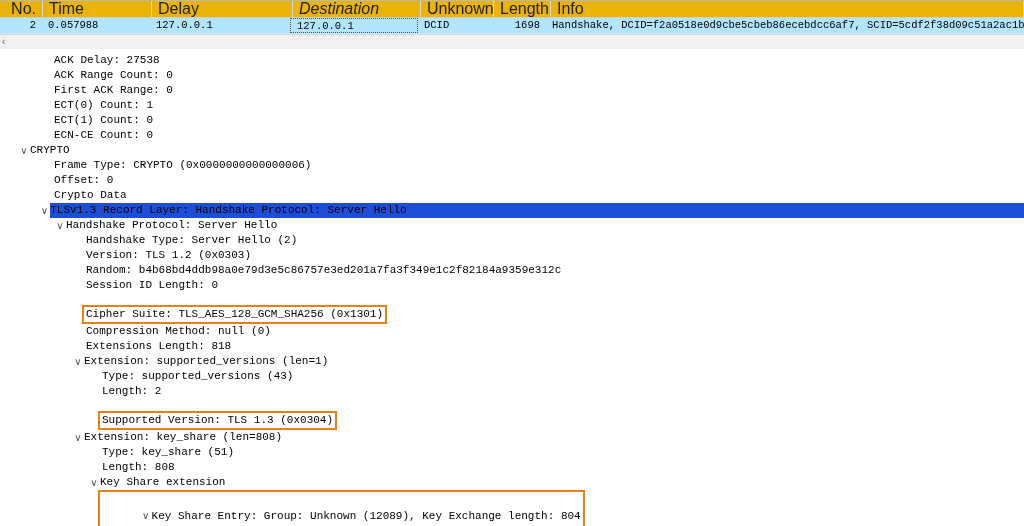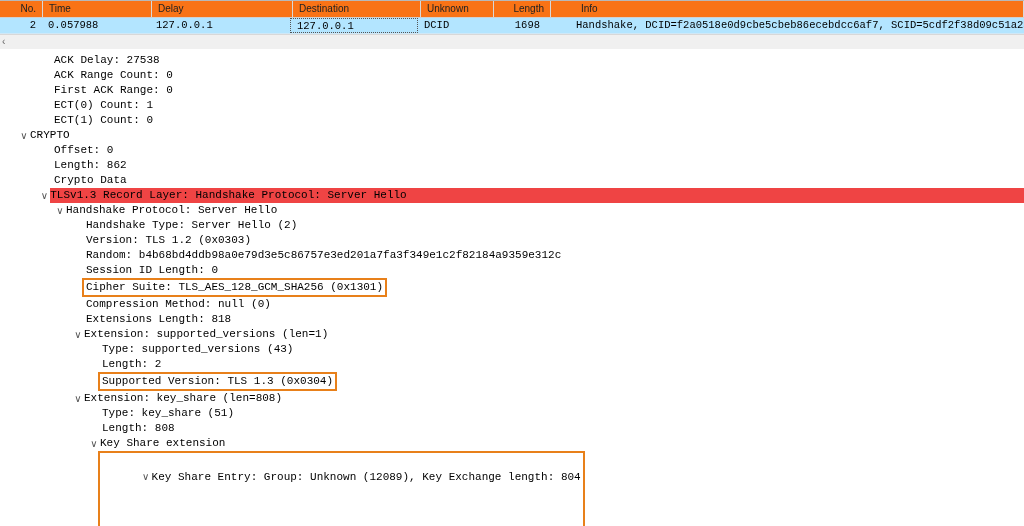--- a/index.html
+++ b/index.html
@@ -1,37 +1,37 @@
 <!DOCTYPE html>
 <html><head>
 <meta charset="utf-8">
 <style>
   html,body{margin:0;padding:0;background:#fff;font-family:"Segoe UI",Tahoma,sans-serif;font-size:11px;color:#000;width:1024px;overflow:hidden;}
   
-  .pkt-header{display:flex;border-top:1px solid #b8b8b8;border-bottom:1px solid #d0d0d0;background:#f97316;height:16px;line-height:16px;font-size:10px;color:#222;}
+  .pkt-header{display:flex;border-top:1px solid #b8b8b8;border-bottom:1px solid #d0d0d0;background:#eab308;height:16px;line-height:16px;font-size:16px;color:#222;}
   .pkt-header .col{padding:0 6px;border-right:1px solid #d8d8d8;white-space:nowrap;overflow:hidden;}
   .pkt-row{display:flex;height:15px;line-height:15px;font-size:10.5px;background:#b3e5ff;border-bottom:1px solid #cfe8f7;font-family:Consolas,"Courier New",monospace;}
   .pkt-row .col{padding:0 6px;white-space:nowrap;overflow:hidden;}
   .col-no{width:30px;text-align:right;}
   .col-time{width:96px;}
   .col-src{width:128px;}
   .col-dst{width:128px;border:1px dotted #555;box-sizing:border-box;}
-  .pkt-header .col-dst{border:none;border-right:1px solid #d8d8d8;}
+  .pkt-header .col-dst{border:none;border-right:1px solid #d8d8d8;font-style:italic;}
   .col-proto{width:60px;}
   .col-len{width:44px;text-align:right;}
-  .col-info{flex:1;margin-left:24px;}
+  .col-info{flex:1;}
   .hscroll{height:14px;background:#f0f0f0;border-top:1px solid #d8d8d8;position:relative;}
   .hscroll .arrow{position:absolute;left:2px;top:0;font-size:10px;color:#666;line-height:14px;}
   
   .details{padding:4px 0 0 6px;font-family:Consolas,"Courier New",monospace;font-size:11px;line-height:15px;}
   .row{white-space:pre;display:flex;align-items:center;}
   .tw{display:inline-block;width:12px;text-align:center;color:#555;cursor:pointer;font-family:"Segoe UI",sans-serif;font-size:10px;}
   .ind{display:inline-block;}
-  .sel{background:#ef4444;display:inline-block;width:calc(100% - 6px);}
-  .hl{border:2px solid #e8801a;display:inline-block;padding:0 2px;margin-left:-4px;}
+  .sel{background:#1d4ed8;display:inline-block;width:calc(100% - 6px);}
+  .hl{border:2px solid #e8801a;display:inline-block;padding:0 2px;margin-left:-4px;margin-top:12px;}
   .hlblock{border:2px solid #e8801a;padding:1px 2px 1px 0;margin-left:-4px;display:inline-block;}
 </style>
 </head>
 <body>
 
 <div class="pkt-header">
   <div class="col col-no">No.</div>
   <div class="col col-time">Time</div>
   <div class="col col-src">Delay</div>
   <div class="col col-dst">Destination</div>
@@ -53,24 +53,25 @@
 <div class="hscroll">
   <span class="arrow">‹</span>
 </div>
 
 <div class="details">
   <div class="row"><span class="ind" style="width:48px"></span><span>ACK Delay: 27538</span></div>
   <div class="row"><span class="ind" style="width:48px"></span><span>ACK Range Count: 0</span></div>
   <div class="row"><span class="ind" style="width:48px"></span><span>First ACK Range: 0</span></div>
   <div class="row"><span class="ind" style="width:48px"></span><span>ECT(0) Count: 1</span></div>
   <div class="row"><span class="ind" style="width:48px"></span><span>ECT(1) Count: 0</span></div>
+  <div class="row"><span class="ind" style="width:48px"></span><span>ECN-CE Count: 0</span></div>
 
   <div class="row"><span class="ind" style="width:12px"></span><span class="tw">∨</span><span>CRYPTO</span></div>
+  <div class="row"><span class="ind" style="width:48px"></span><span>Frame Type: CRYPTO (0x0000000000000006)</span></div>
   <div class="row"><span class="ind" style="width:48px"></span><span>Offset: 0</span></div>
-  <div class="row"><span class="ind" style="width:48px"></span><span>Length: 862</span></div>
   <div class="row"><span class="ind" style="width:48px"></span><span>Crypto Data</span></div>
 
   <div class="row"><span class="ind" style="width:34px"></span><span class="tw">∨</span><span class="sel">TLSv1.3 Record Layer: Handshake Protocol: Server Hello</span></div>
   <div class="row"><span class="ind" style="width:48px"></span><span class="tw">∨</span><span>Handshake Protocol: Server Hello</span></div>
   <div class="row"><span class="ind" style="width:80px"></span><span>Handshake Type: Server Hello (2)</span></div>
   <div class="row"><span class="ind" style="width:80px"></span><span>Version: TLS 1.2 (0x0303)</span></div>
   <div class="row"><span class="ind" style="width:80px"></span><span>Random: b4b68bd4ddb98a0e79d3e5c86757e3ed201a7fa3f349e1c2f82184a9359e312c</span></div>
   <div class="row"><span class="ind" style="width:80px"></span><span>Session ID Length: 0</span></div>
   <div class="row"><span class="ind" style="width:80px"></span><span class="hl">Cipher Suite: TLS_AES_128_GCM_SHA256 (0x1301)</span></div>
   <div class="row"><span class="ind" style="width:80px"></span><span>Compression Method: null (0)</span></div>

